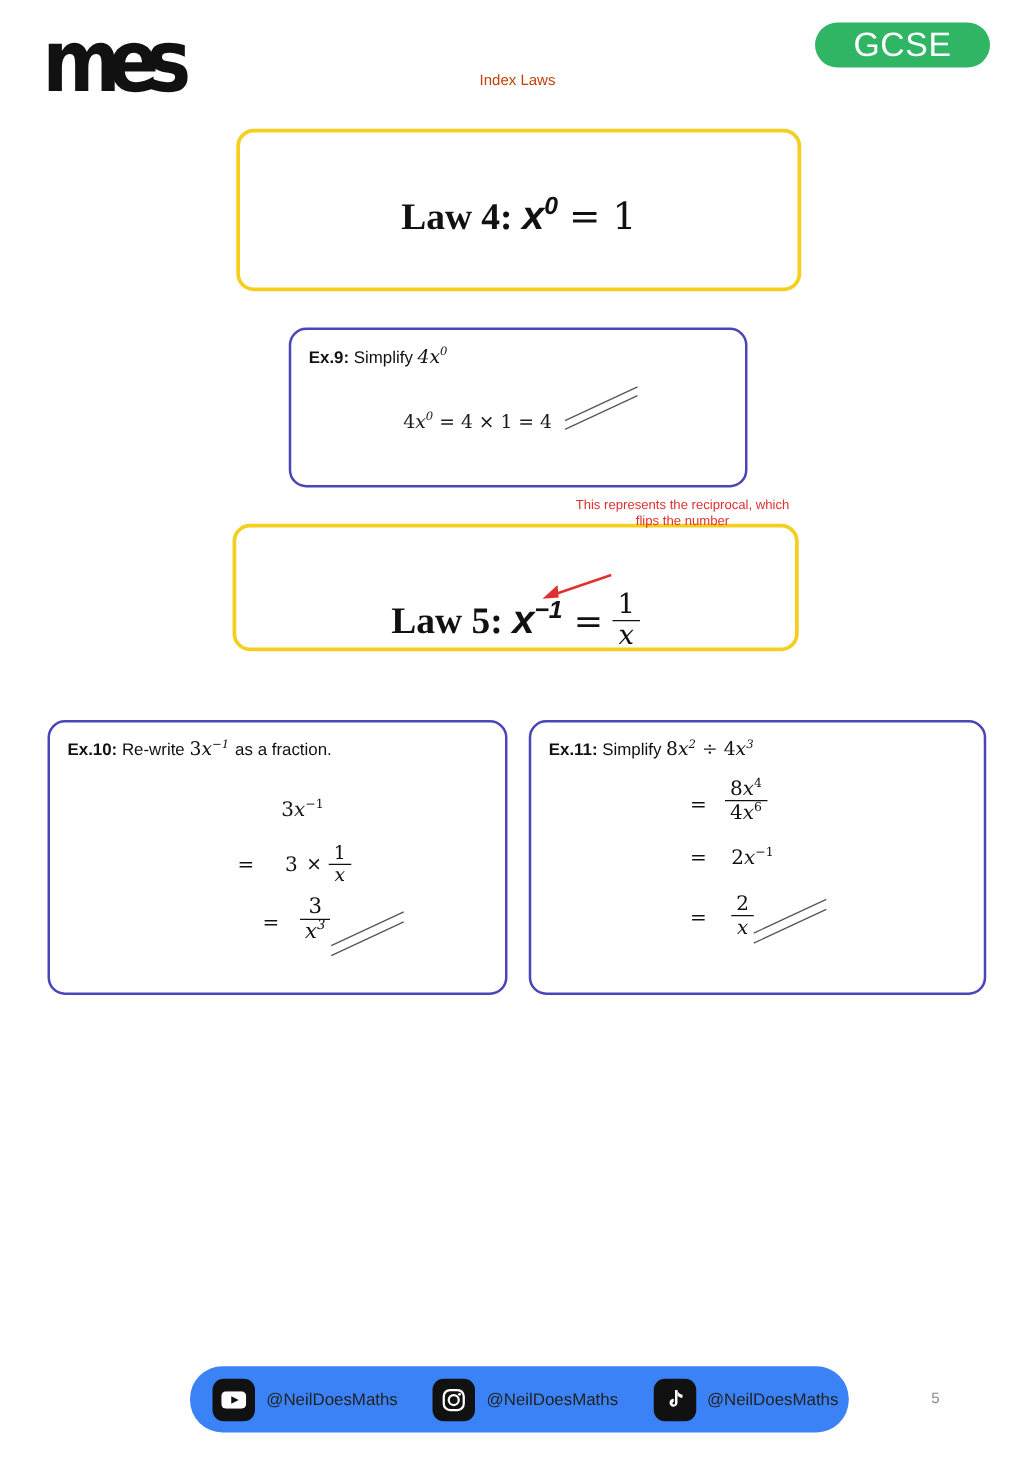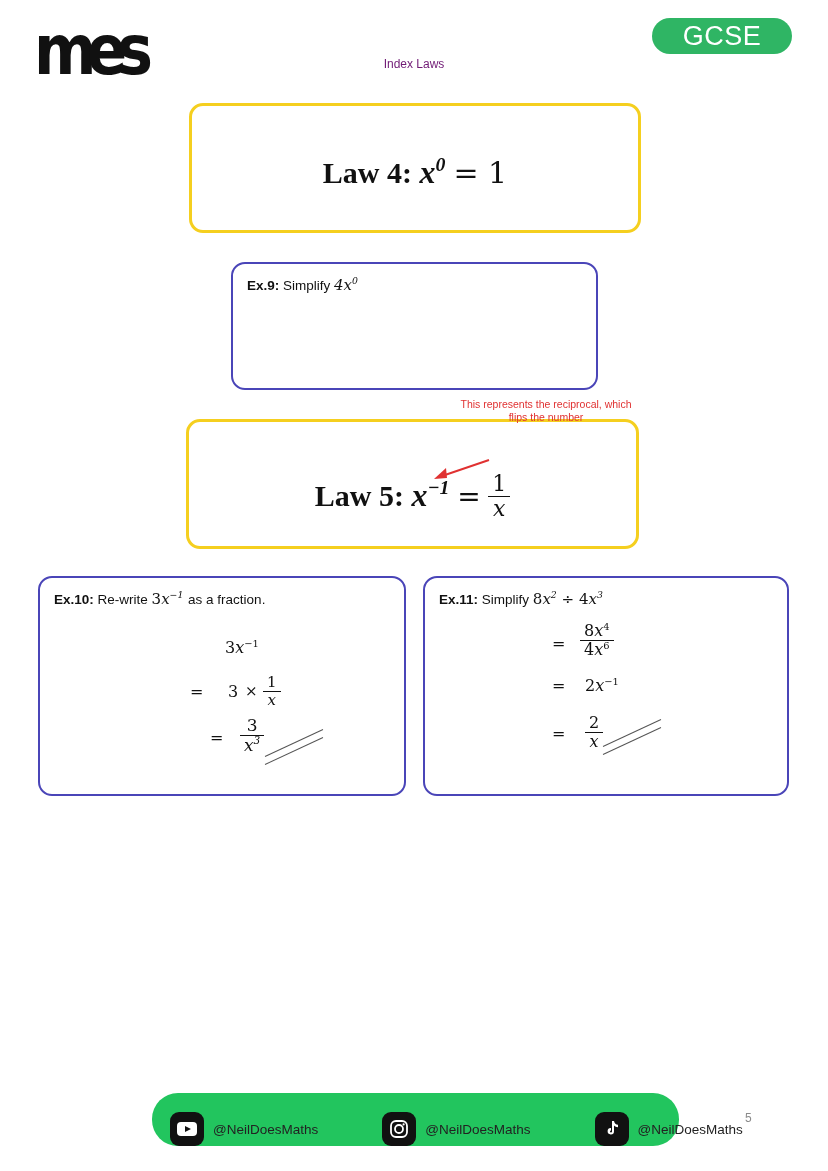--- a/index.html
+++ b/index.html
@@ -51,21 +51,21 @@
     font-size: 26px;
     color: #222222;
     letter-spacing: 0.2px;
   }
   .header-sub {
     position: absolute;
     left: 0; right: 0;
     top: 57px;
     text-align: center;
     font-size: 12px;
-    color: #701a75;
+    color: #c2410c;
   }
   .badge {
     position: absolute;
     right: 36px;
     top: 18px;
     width: 140px;
     height: 36px;
     border-radius: 26px;
     background: #2fb564;
     color: #ffffff;
@@ -101,21 +101,21 @@
     font-style: normal;
   }
   .law-text {
     font-family: "Liberation Serif", serif;
     font-size: 30px;
     font-weight: bold;
     color: #111111;
     white-space: nowrap;
   }
   .var {
-    font-family: Liberation Serif, serif;
+    font-family: Liberation Sans, sans-serif;
     font-style: italic;
   }
   sup.exp {
     font-size: 0.62em;
     vertical-align: super;
     line-height: 0;
   }
 
   
   .frac {
@@ -177,21 +177,21 @@
     width: 64px;
     height: 0;
     border-top: 1.3px solid #555;
     transform: rotate(-25deg);
     transform-origin: left center;
   }
 
   
   #law5 {
     left: 186px; top: 419px;
-    width: 453px; height: 130px;
+    width: 453px; height: 102px;
   }
   #law5 .inner {
     position: absolute;
     left: 0; right: 0;
     top: 52px;
     text-align: center;
   }
   .annot {
     position: absolute;
     right: 0px;
@@ -245,25 +245,24 @@
     color: #111;
   }
 
   
   .footer {
     position: absolute;
     left: 152px;
     top: 1093px;
     width: 527px;
     height: 53px;
-    background: #22c55e;
+    background: #3b82f6;
     border-radius: 26px;
     display: flex;
-    align-items: flex-end;
-    gap: 36px;
+    align-items: center;
   }
   .social {
     display: flex;
     align-items: center;
     margin-left: 18px;
   }
   .social + .social { margin-left: 28px; }
   .sicon {
     width: 34px; height: 34px;
     border-radius: 9px;
@@ -311,20 +310,35 @@
       </span>
     </div>
   </div>
 
   <div class="ex-box" id="ex9">
     <div class="ex-label">
       <b>Ex.9:</b>
       <span>Simplify</span>
       <span class="math" style="font-size:15px;">
         <span><span>4x</span></span><sup class="exp">0</sup>
+      </span>
+    </div>
+    <div class="work">
+      <span class="math" style="font-family:'DejaVu Serif',serif;">
+        <span class="upright">4</span><span>x</span><sup class="exp">0</sup>
+      </span>
+      <span class="upright" style="font-family:'DejaVu Serif',serif;">
+        <span>=</span>
+        <span>4 × 1</span>
+        <span>=</span>
+        <span>4</span>
+      </span>
+      <span class="strike2" style="display:inline-block;position:relative;top:10px;left:6px;">
+        <i style="top:2px;left:0;"></i>
+        <i style="top:9px;left:0;"></i>
       </span>
     </div>
   </div>
 
   <div class="law-box" id="law5">
     <div class="annot">This represents the reciprocal, which flips the number</div>
     <svg class="arrow" viewBox="0 0 60 22">
       <line x1="57" y1="2" x2="10" y2="18" stroke="#e03131" stroke-width="2"></line>
       <polygon points="2,21 14,10 15,20" fill="#e03131"></polygon>
     </svg>

